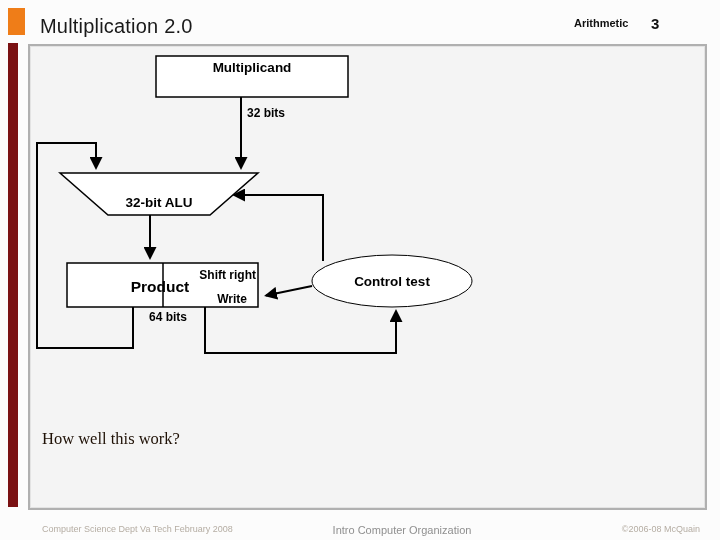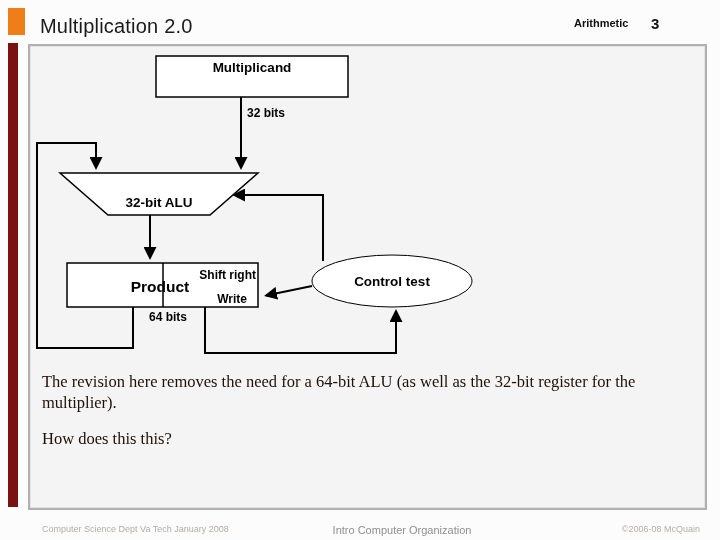--- a/index.html
+++ b/index.html
@@ -142,20 +142,19 @@
     <text x="160" y="292" text-anchor="middle" font-size="15.5">Product</text>
     <text x="256" y="279" text-anchor="end" font-size="12">Shift right</text>
     <text x="247" y="303" text-anchor="end" font-size="12">Write</text>
 
     <text x="149" y="321" text-anchor="start" font-size="12">64 bits</text>
 
     <ellipse cx="392" cy="281" rx="80" ry="26" fill="#fff" stroke="#000" stroke-width="1"></ellipse>
     <text x="392" y="286" text-anchor="middle" font-size="13.5">Control test</text>
   </svg>
 
-  <p class="body-paragraph para-1">The revision here removes the need for a 64-bit ALU (as well as the 32-bit register for the multiplier).</p>
-  <p class="body-paragraph para-2">How does this this?</p>
+  <p class="body-paragraph para-2">How well this work?</p>
 
-  <span class="footer-left">Computer Science Dept Va Tech January 2008</span>
+  <span class="footer-left">Computer Science Dept Va Tech February 2008</span>
   <span class="footer-center">Intro Computer Organization</span>
   <span class="footer-right">©2006-08 McQuain</span>
 
 </div>
 
 </body></html>

